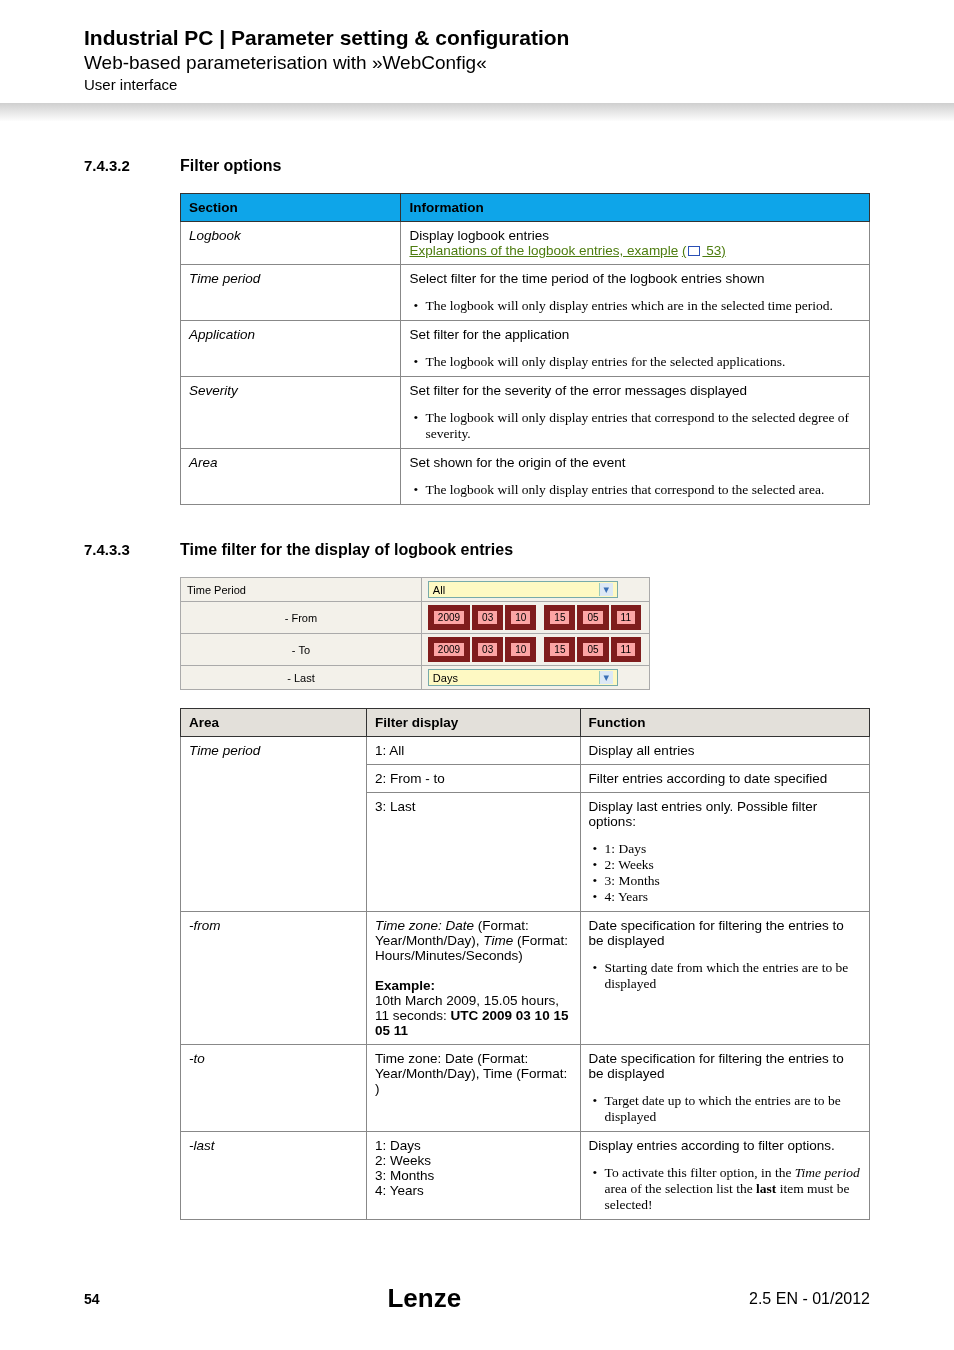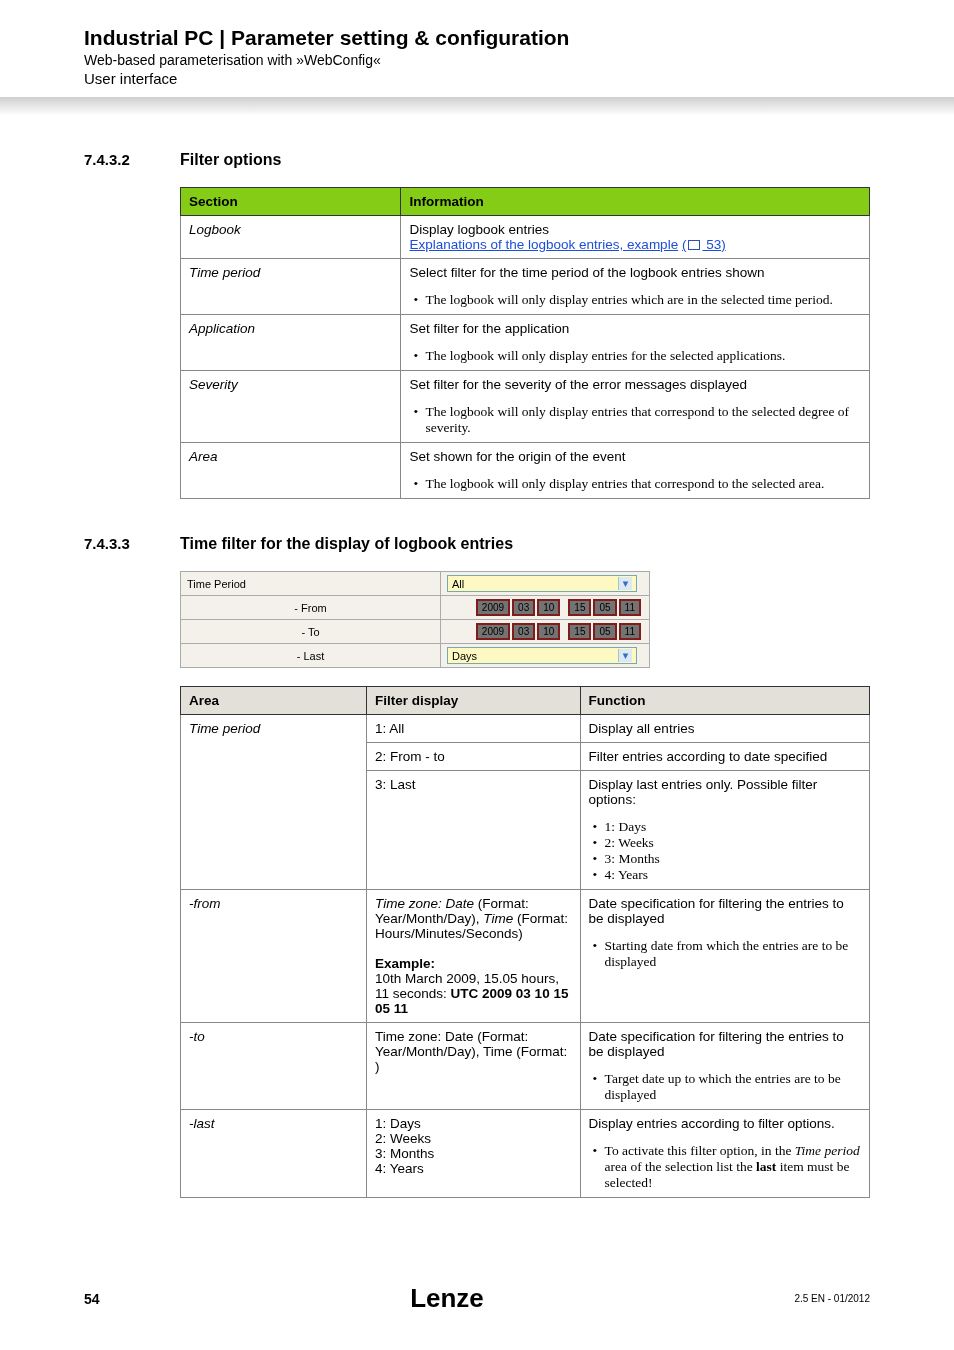--- a/index.html
+++ b/index.html
@@ -8,58 +8,58 @@
     width: 954px;
     background: #fff;
     color: #000;
     position: relative;
     height: 1350px;
   }
   .header-block {
     padding: 26px 0 0 84px;
   }
   .header-title { font-size: 21px; font-weight: bold; }
-  .header-sub1 { font-size: 14px; margin-top: 2px; }
+  .header-sub1 { font-size: 19px; margin-top: 2px; }
   .header-sub2 { font-size: 15px; margin-top: 2px; }
   .gradient-bar {
     height: 18px;
     background: linear-gradient(to bottom, #cfcfcf, #fdfdfd);
     margin-top: 10px;
   }
   .content { padding: 0 84px 0 84px; }
   .sec-row { display:flex; margin-top: 36px; align-items:baseline;}
   .sec-num { width: 96px; font-size:15px; font-weight:bold;}
   .sec-title { font-size:16px; font-weight:bold;}
   table.doc { width: 100%; border-collapse: collapse; margin-top:18px; font-size:13.5px; }
-  table.doc th { background:#84cc16; text-align:left; padding:6px 8px; border:1px solid #333; font-weight:bold;}
+  table.doc th { background:#0ea5e9; text-align:left; padding:6px 8px; border:1px solid #333; font-weight:bold;}
   table.doc td { padding:6px 8px; border:1px solid #888; vertical-align:top;}
   table.doc td:first-child { font-style: italic; }
-  .link { color:#1d4ed8; text-decoration: underline; }
+  .link { color:#4d7c0f; text-decoration: underline; }
   .book-icon { display:inline-block; width:12px; height:10px; border:1px solid #2a4fb5; position:relative; margin:0 2px; vertical-align:middle;}
   ul.blist { list-style:none; padding-left:0; margin-top:12px;font-family:Liberation Serif, serif;}
   ul.blist li { padding-left:16px; position:relative; }
   ul.blist li::before { content:"•"; position:absolute; left:4px; }
   .shot-table { border-collapse:collapse; font-size:11px; margin-top:18px; width:470px;}
   .shot-table td { border:1px solid #aaa; background:#f3f1ea; padding:3px 6px;}
   .shot-table td:first-child { width:260px;}
   .dd { background:#fef9c3; border:1px solid #7aa; padding:1px 4px; display:flex; justify-content:space-between; align-items:center; width:190px;}
   .dd-arrow { width:14px; text-align:center; color:#3a6fb5; background:#dce8f5; border-left:1px solid #9cb;}
-  .dpill{display:inline-block;background:#737373;border:2px solid #7f1d1d;padding:1px 4px;margin-right:2px;font-size:10px;}
+  .dpill{display:inline-block;background:#fca5a5;border:6px solid #7f1d1d;padding:1px 4px;margin-right:2px;font-size:10px;}
   .datebox{display:flex;justify-content:flex-end;}
   table.doc3 { width:100%; border-collapse:collapse;margin-top:18px;font-size:13.5px;}
   table.doc3 th{background:#e3e0da;text-align:left;padding:6px 8px;border:1px solid #333;font-weight:bold;}
   table.doc3 td{padding:6px 8px;border:1px solid #888;vertical-align:top;}
   table.doc3 td.col1{font-style:italic;width:27%;}
   table.doc3 td.col2{width:31%;}
   .bspan{font-weight:bold;}
   .ispan{font-style:italic;}
   .footer{position:absolute;bottom:36px;left:0;width:100%;display:flex;justify-content:space-between;align-items:center;padding:0 84px;gap:16px;}
   .pnum{font-weight:bold;font-size:14px;}
   .logo{font-family:Arial,sans-serif;font-weight:900;font-size:26px;color:#000000;}
-  .ver{font-size:10px;}
+  .ver{font-size:16px;}
 </style>
 </head>
 <body>
 
 <div class="header-block">
   <div class="header-title">Industrial PC | Parameter setting &amp; configuration</div>
   <div class="header-sub1">Web-based parameterisation with »WebConfig«</div>
   <div class="header-sub2">User interface</div>
 </div>
 <div class="gradient-bar"></div>

